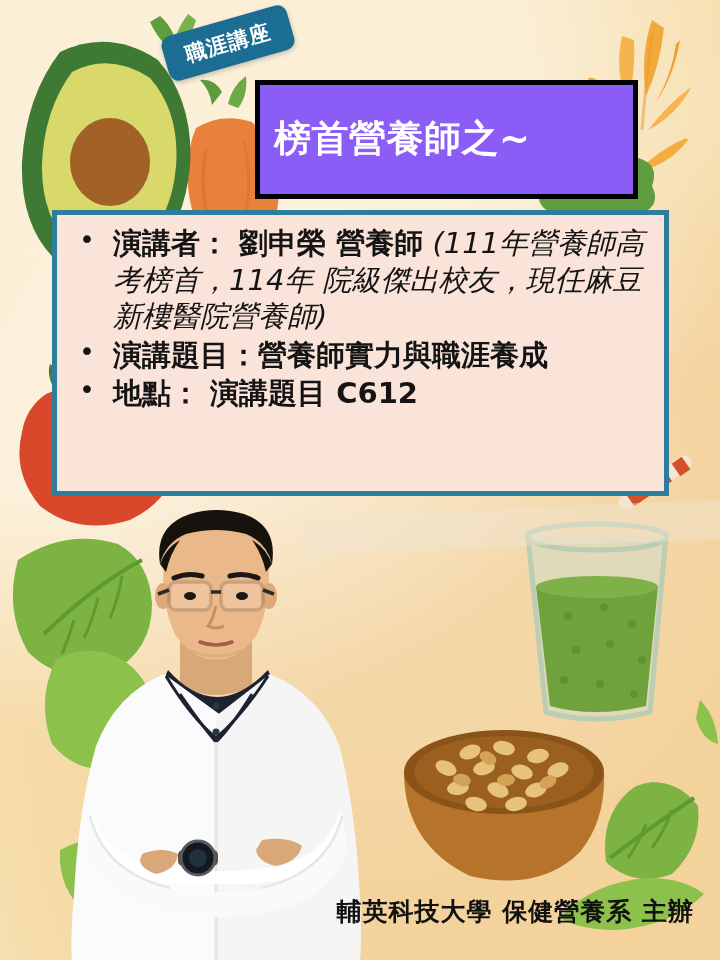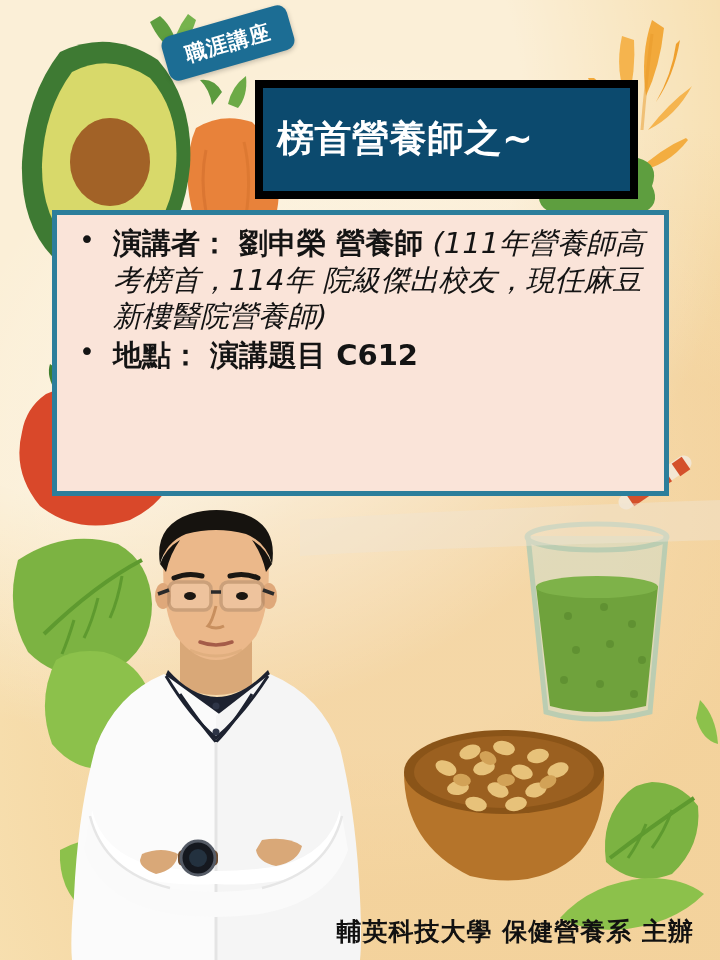--- a/index.html
+++ b/index.html
@@ -75,22 +75,22 @@
     white-space: nowrap;
   }
 
   
   .title-banner {
     position: absolute;
     left: 255px;
     top: 80px;
     width: 383px;
     height: 119px;
-    background: #0c4a6e;
-    border: 8px solid #000000;
+    background: #8b5cf6;
+    border: 5px solid #000000;
     box-sizing: border-box;
     z-index: 11;
     display: flex;
     flex-direction: column;
     justify-content: center;
     padding-left: 14px;
   }
   .title-line {
     color: #ffffff;
     font-size: 37px;
@@ -146,21 +146,21 @@
     width: 370px;
     height: 450px;
     z-index: 14;
   }
 
   
   .footer {
     position: absolute;
     left: 0;
     right: 26px;
-    bottom: 12px;
+    bottom: 32px;
     text-align: right;
     z-index: 16;
   }
   .footer-text {
     color: #111111;
     font-size: 25px;
     font-weight: 700;
     letter-spacing: 1px;
   }
 </style>
@@ -315,20 +315,23 @@
   <div class="title-banner">
     <div class="title-line">榜首營養師之~</div>
   </div>
 
   <div class="info-box">
     <ul class="info-list">
       <li class="info-item">
         <span class="b">演講者： 劉申榮 營養師</span><span class="n"> (111年營養師高考榜首，114年 院級傑出校友，現任麻豆新樓醫院營養師)</span>
       </li>
       <li class="info-item">
+        <span class="b">演講題目：營養師實力與職涯養成</span><span class="n"></span>
+      </li>
+      <li class="info-item">
         <span class="b">地點： 演講題目 C612</span><span class="n"></span>
       </li>
     </ul>
   </div>
 
   <div class="speaker-photo">
     <svg width="370" height="450" viewBox="0 0 370 450" xmlns="http://www.w3.org/2000/svg">
 
       <path d="M150 120 L150 176 Q186 194 222 176 L222 120 Z" fill="#D9A878"></path>
 

